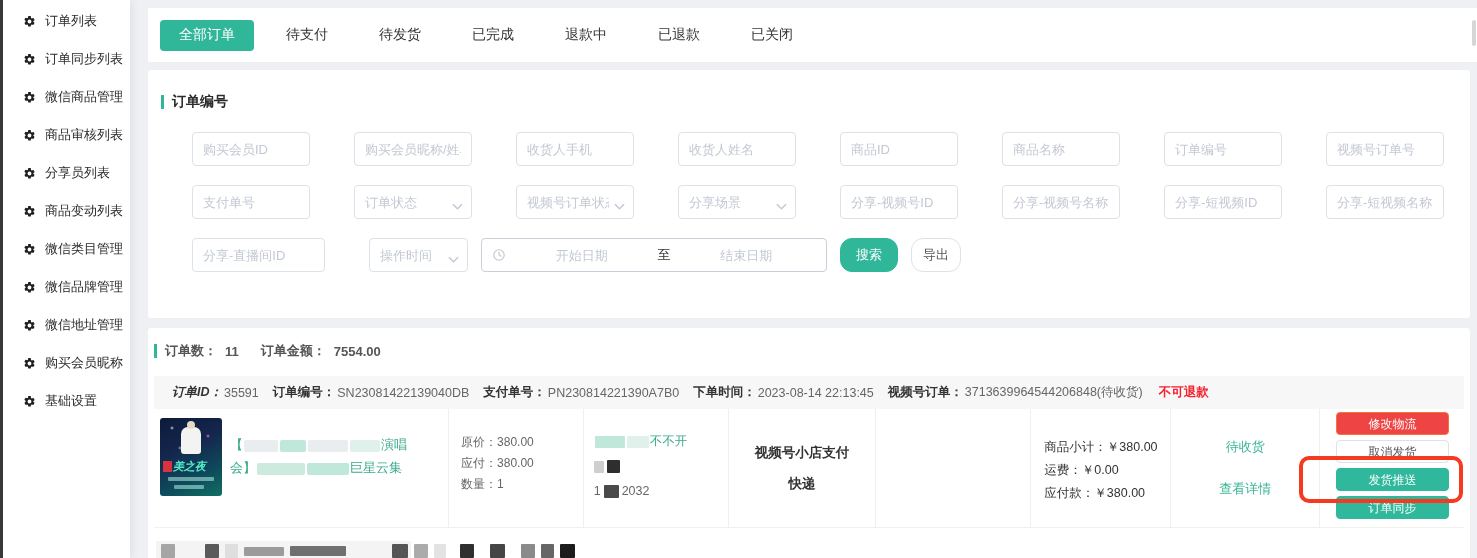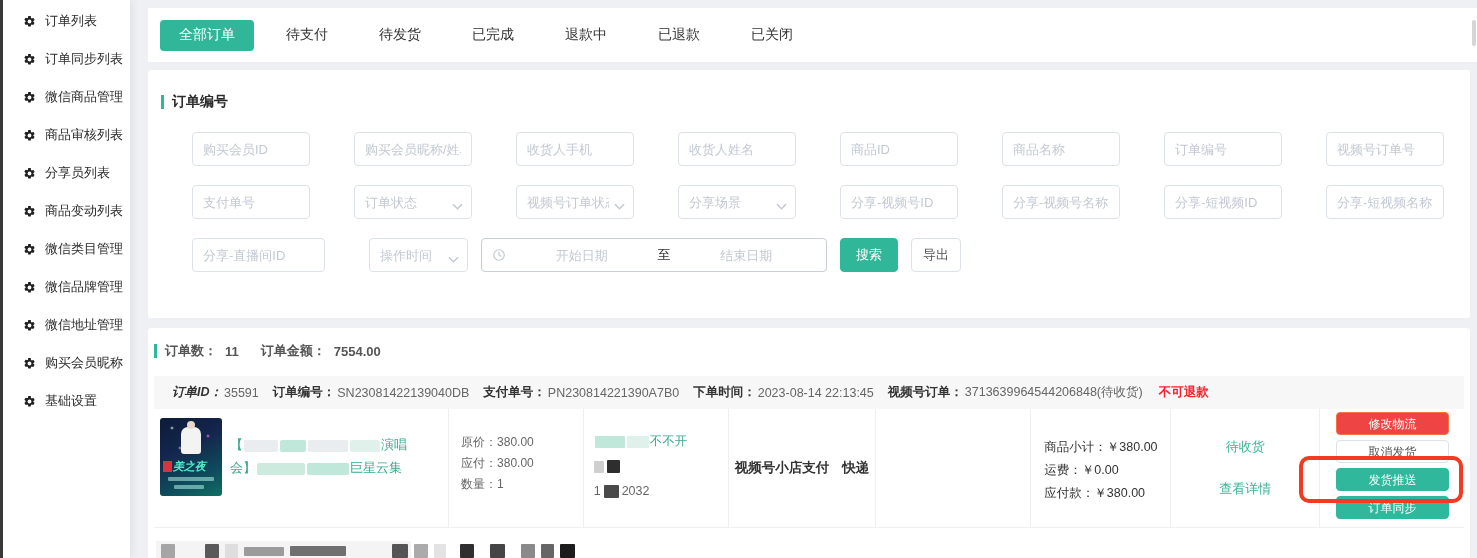--- a/index.html
+++ b/index.html
@@ -36,21 +36,21 @@
   .field.select .chev { display:block; }
   .field.select input { padding-right:24px; cursor:pointer; }
   .field.w-lg { width:164px; }
   .field.w-sm { width:130px; }
   .daterange { width:346px; height:34px; border:1px solid #c9ced8; border-radius:4px; display:flex;
                align-items:center; padding:0 10px; gap:6px; background:#fff; }
   .daterange input { border:none; outline:none; flex:1; min-width:0; font-size:13px; color:#333;
                      text-align:center; font-family:inherit; }
   .daterange input::placeholder { color:#c3c8d2; }
   .daterange .sep { font-size:13px; color:#333; flex:none; }
-  .btn { height:34px; border-radius:4px; font-size:13px; cursor:pointer; font-family:inherit; }
+  .btn { height:34px; border-radius:12px; font-size:13px; cursor:pointer; font-family:inherit; }
   .btn-search { width:58px; background:#30b79a; border:1px solid #30b79a; color:#fff; }
   .btn-export { width:50px; background:#fff; border:1px solid #dde1e8; color:#555; }
 
   
   .list-panel { position:absolute; left:148px; top:328px; width:1322px; height:230px; background:#fff; border-radius:3px 3px 0 0; padding:0 4px; }
   .summary { display:flex; align-items:center; gap:8px; padding:14px 0 12px 2px; font-size:13px; font-weight:bold; color:#555; }
   .summary .num { margin-right:14px; }
 
   .order-card { margin:4px 2px 0 2px; }
   .order-head { background:#f7f7f7; height:33px; display:flex; align-items:center; padding:0 14px;
@@ -79,21 +79,21 @@
   .poster .sub1, .poster .sub2 { position:absolute; left:8px; height:4px; background:rgba(180,240,230,.55); border-radius:1px; }
   .poster .sub1 { bottom:15px; width:46px; }
   .poster .sub2 { bottom:7px; width:30px; left:14px; }
   .ptitle-text { margin-left:8px; margin-top:15px; font-size:13px; line-height:23px; color:#3aa98c; cursor:pointer; }
   .blur { display:inline-block; height:12px; border-radius:2px; vertical-align:middle; margin:0 1px; }
   .b-teal1 { background:#bfe7da; } .b-teal2 { background:#dff1ea; } .b-gray { background:#e9edf0; } .b-teal3 { background:#cdeadf; }
 
   .col-price { width:135px; padding:23px 0 0 12px; font-size:12px; color:#666; line-height:21px; }
   .col-buyer { width:146px; padding:20px 0 0 10px; font-size:12.5px; color:#666; line-height:25px; }
   .blk { display:inline-block; vertical-align:middle; border-radius:1px; }
-  .col-pay { width:147px; display:flex; flex-direction:row; align-items:center; justify-content:center;
+  .col-pay { width:147px; display:flex; flex-direction:column; align-items:center; justify-content:center;
              gap:13px; font-size:13.5px; font-weight:600; color:#333; }
   .col-empty { width:156px; }
   .col-amounts { width:140px; padding:27px 0 0 13px; font-size:12.5px; color:#333; line-height:23px; }
   .col-status { width:150px; display:flex; flex-direction:column; align-items:center; justify-content:center;
                 gap:24px; font-size:13px; color:#3db698; }
   .col-status .detail { cursor:pointer; }
   .col-actions { width:144px; display:flex; flex-direction:column; align-items:flex-end; gap:5px; padding:3px 15px 0 0; }
   .act { width:113px; height:23px; border-radius:4px; font-size:12px; cursor:pointer; font-family:inherit;
          border:1px solid transparent; line-height:1; }
   .act.orange { background:#ef4444; border-color:#f5743d; color:#fff; }

